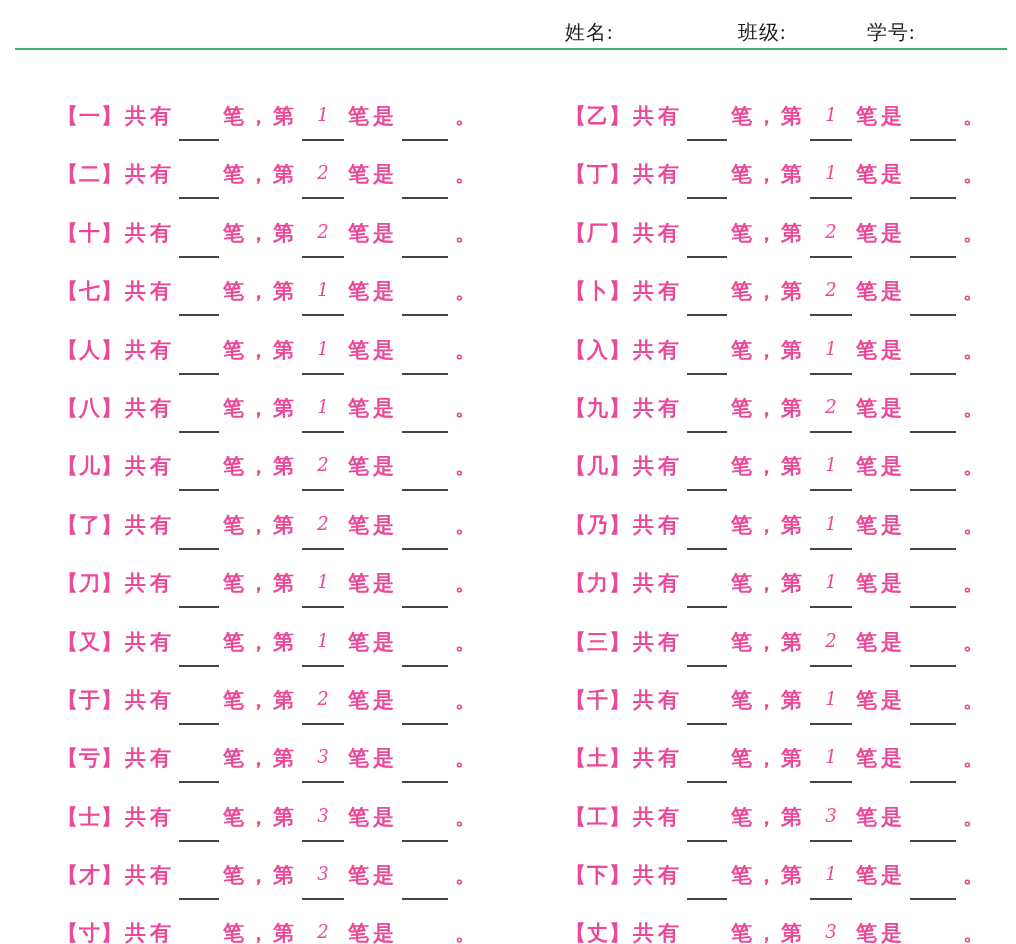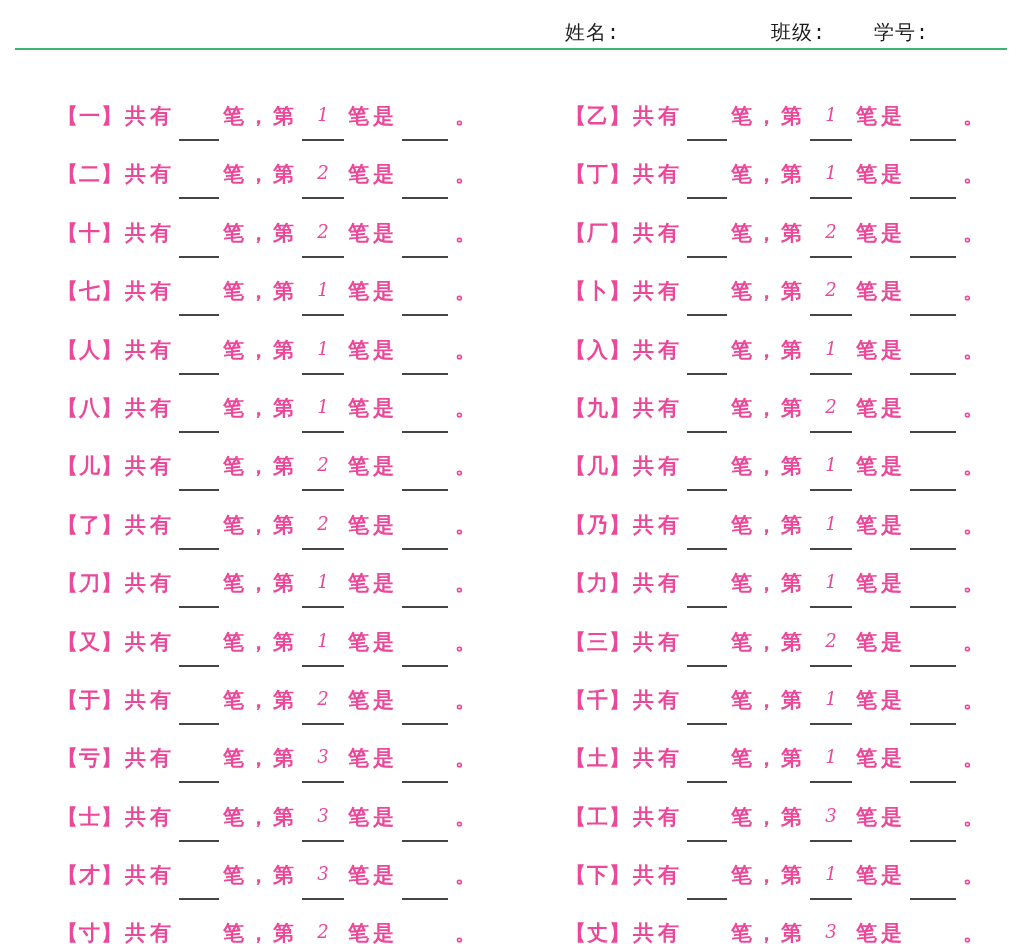--- a/index.html
+++ b/index.html
@@ -4,26 +4,26 @@
 <style>
   html,body { margin:0; padding:0; background:#ffffff; }
   .page {
     position:relative; width:1016px; height:944px; background:#fff;
     overflow:hidden; color:#111;
     font-family:"Liberation Serif","DejaVu Serif",serif;
   }
   
   .hdr-label {
     position:absolute; top:19px; font-size:20px; color:#1c1c1c;
-    font-family:Liberation Mono, monospace;
+    font-family:Liberation Serif, serif;
     letter-spacing:1px; white-space:nowrap;
   }
   .hdr-name { left:565px; }
-  .hdr-class { left:738px;margin-left:33px; }
-  .hdr-id { left:867px;margin-left:7px; }
+  .hdr-class { left:738px; }
+  .hdr-id { left:867px; }
   .divider {
     position:absolute; top:48px; left:15px; width:992px; height:2px;
     background:var(--divider-color,#3cb371);
   }
   
   .col { position:absolute; top:101px; width:470px; }
   #col-left { left:57px; }
   #col-right { left:565px; }
   .row {
     height:58.4px; white-space:nowrap; line-height:30px;

